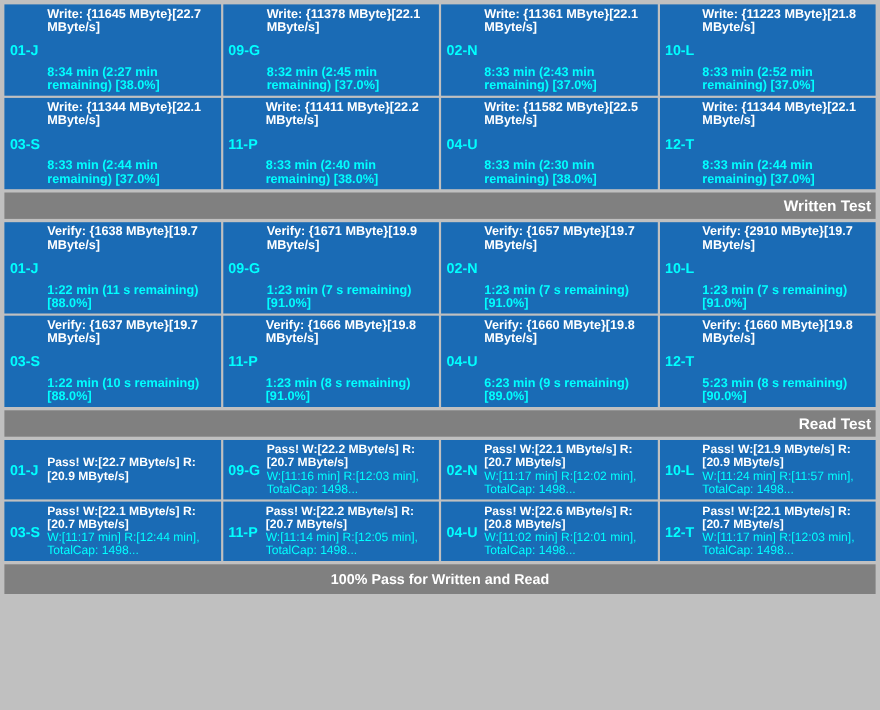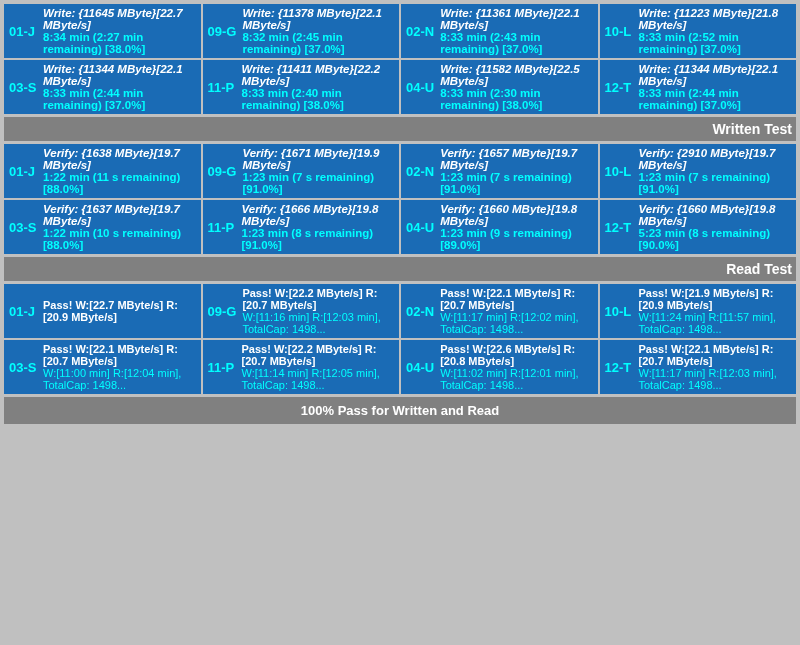--- a/index.html
+++ b/index.html
@@ -38,26 +38,26 @@
       font-size: 13px;
       min-width: 28px;
     }
     .cell-content {
       flex: 1;
     }
     .cell-line1 {
       color: white;
       font-size: 11.5px;
       font-weight: bold;
-      font-style: italic;
     }
     .cell-line2 {
       color: #00ffff;
       font-size: 11.5px;
       font-weight: bold;
+      margin-top: 29px;
     }
     .section-header {
       text-align: right;
       background: #808080;
       color: white;
       font-size: 14px;
       font-weight: bold;
       padding: 4px;
       margin: 3px 0;
     }
@@ -197,21 +197,21 @@
           <span class="cell-label">11-P</span>
           <div class="cell-content">
             <div class="cell-line1">Verify: {1666 MByte}[19.8 MByte/s]</div>
             <div class="cell-line2">1:23 min (8 s remaining)   [91.0%]</div>
           </div>
         </div>
         <div class="cell">
           <span class="cell-label">04-U</span>
           <div class="cell-content">
             <div class="cell-line1">Verify: {1660 MByte}[19.8 MByte/s]</div>
-            <div class="cell-line2">1:23 min (9 s remaining)   [89.0%]</div>
+            <div class="cell-line2">6:23 min (9 s remaining)   [89.0%]</div>
           </div>
         </div>
         <div class="cell">
           <span class="cell-label">12-T</span>
           <div class="cell-content">
             <div class="cell-line1">Verify: {1660 MByte}[19.8 MByte/s]</div>
             <div class="cell-line2">5:23 min (8 s remaining)   [90.0%]</div>
           </div>
         </div>
       </div>
@@ -244,21 +244,21 @@
           <span class="cell-label">10-L</span>
           <div class="cell-content">
             <div class="pass-line1">Pass! W:[21.9 MByte/s] R:[20.9 MByte/s]</div>
             <div class="pass-line2">W:[11:24 min] R:[11:57 min], TotalCap: 1498...</div>
           </div>
         </div>
         <div class="pass-cell">
           <span class="cell-label">03-S</span>
           <div class="cell-content">
             <div class="pass-line1">Pass! W:[22.1 MByte/s] R:[20.7 MByte/s]</div>
-            <div class="pass-line2">W:[11:00 min] R:[12:04 min], TotalCap: 1498...</div>
+            <div class="pass-line2">W:[11:17 min] R:[12:44 min], TotalCap: 1498...</div>
           </div>
         </div>
         <div class="pass-cell">
           <span class="cell-label">11-P</span>
           <div class="cell-content">
             <div class="pass-line1">Pass! W:[22.2 MByte/s] R:[20.7 MByte/s]</div>
             <div class="pass-line2">W:[11:14 min] R:[12:05 min], TotalCap: 1498...</div>
           </div>
         </div>
         <div class="pass-cell">

